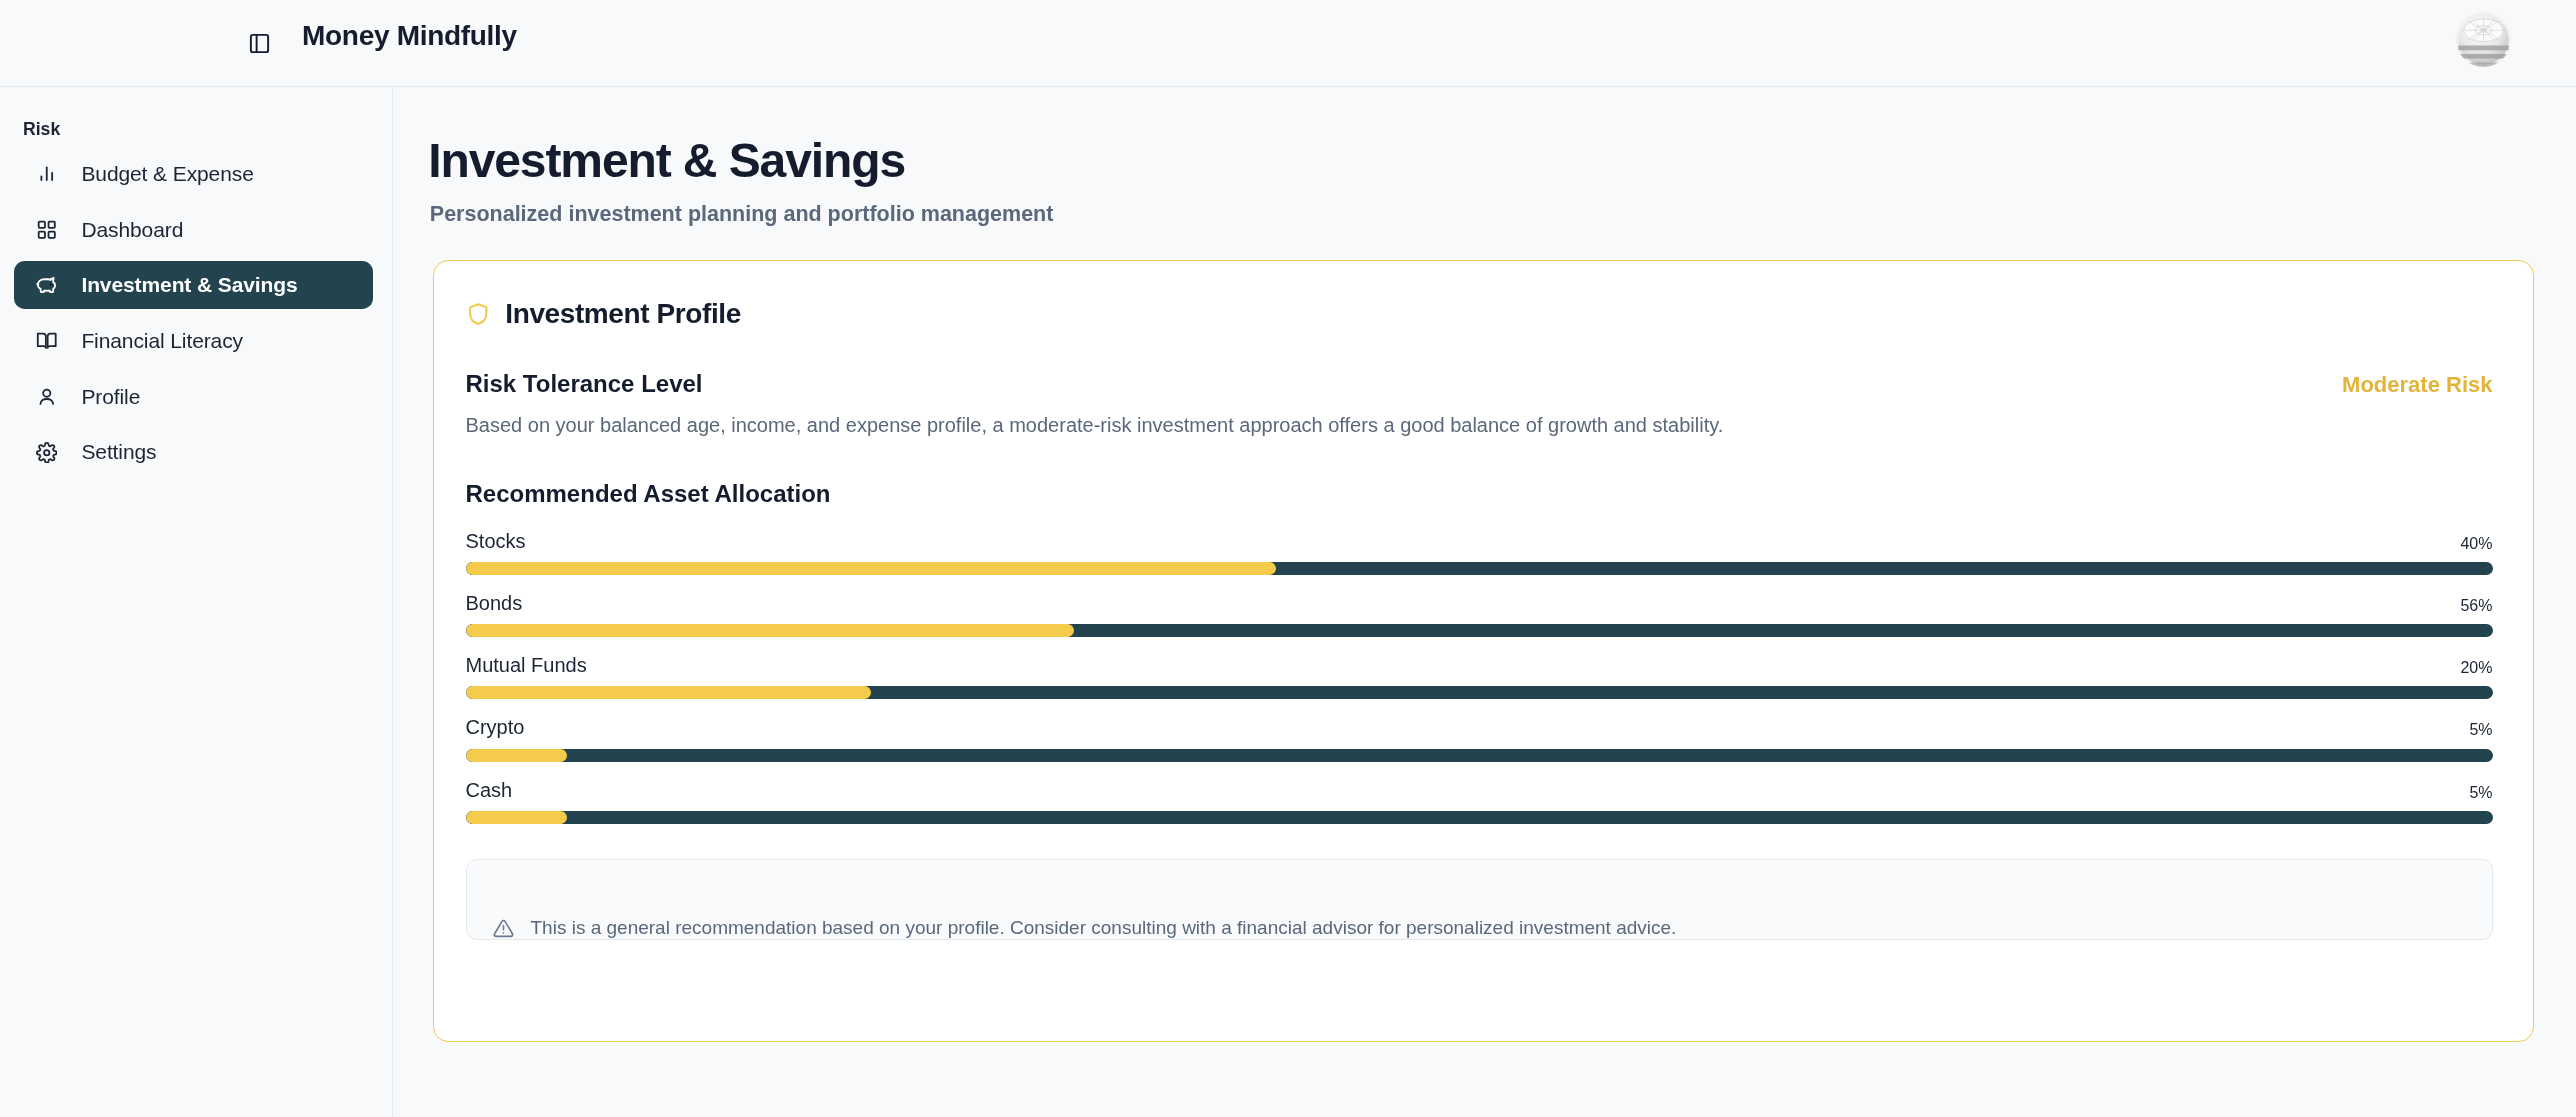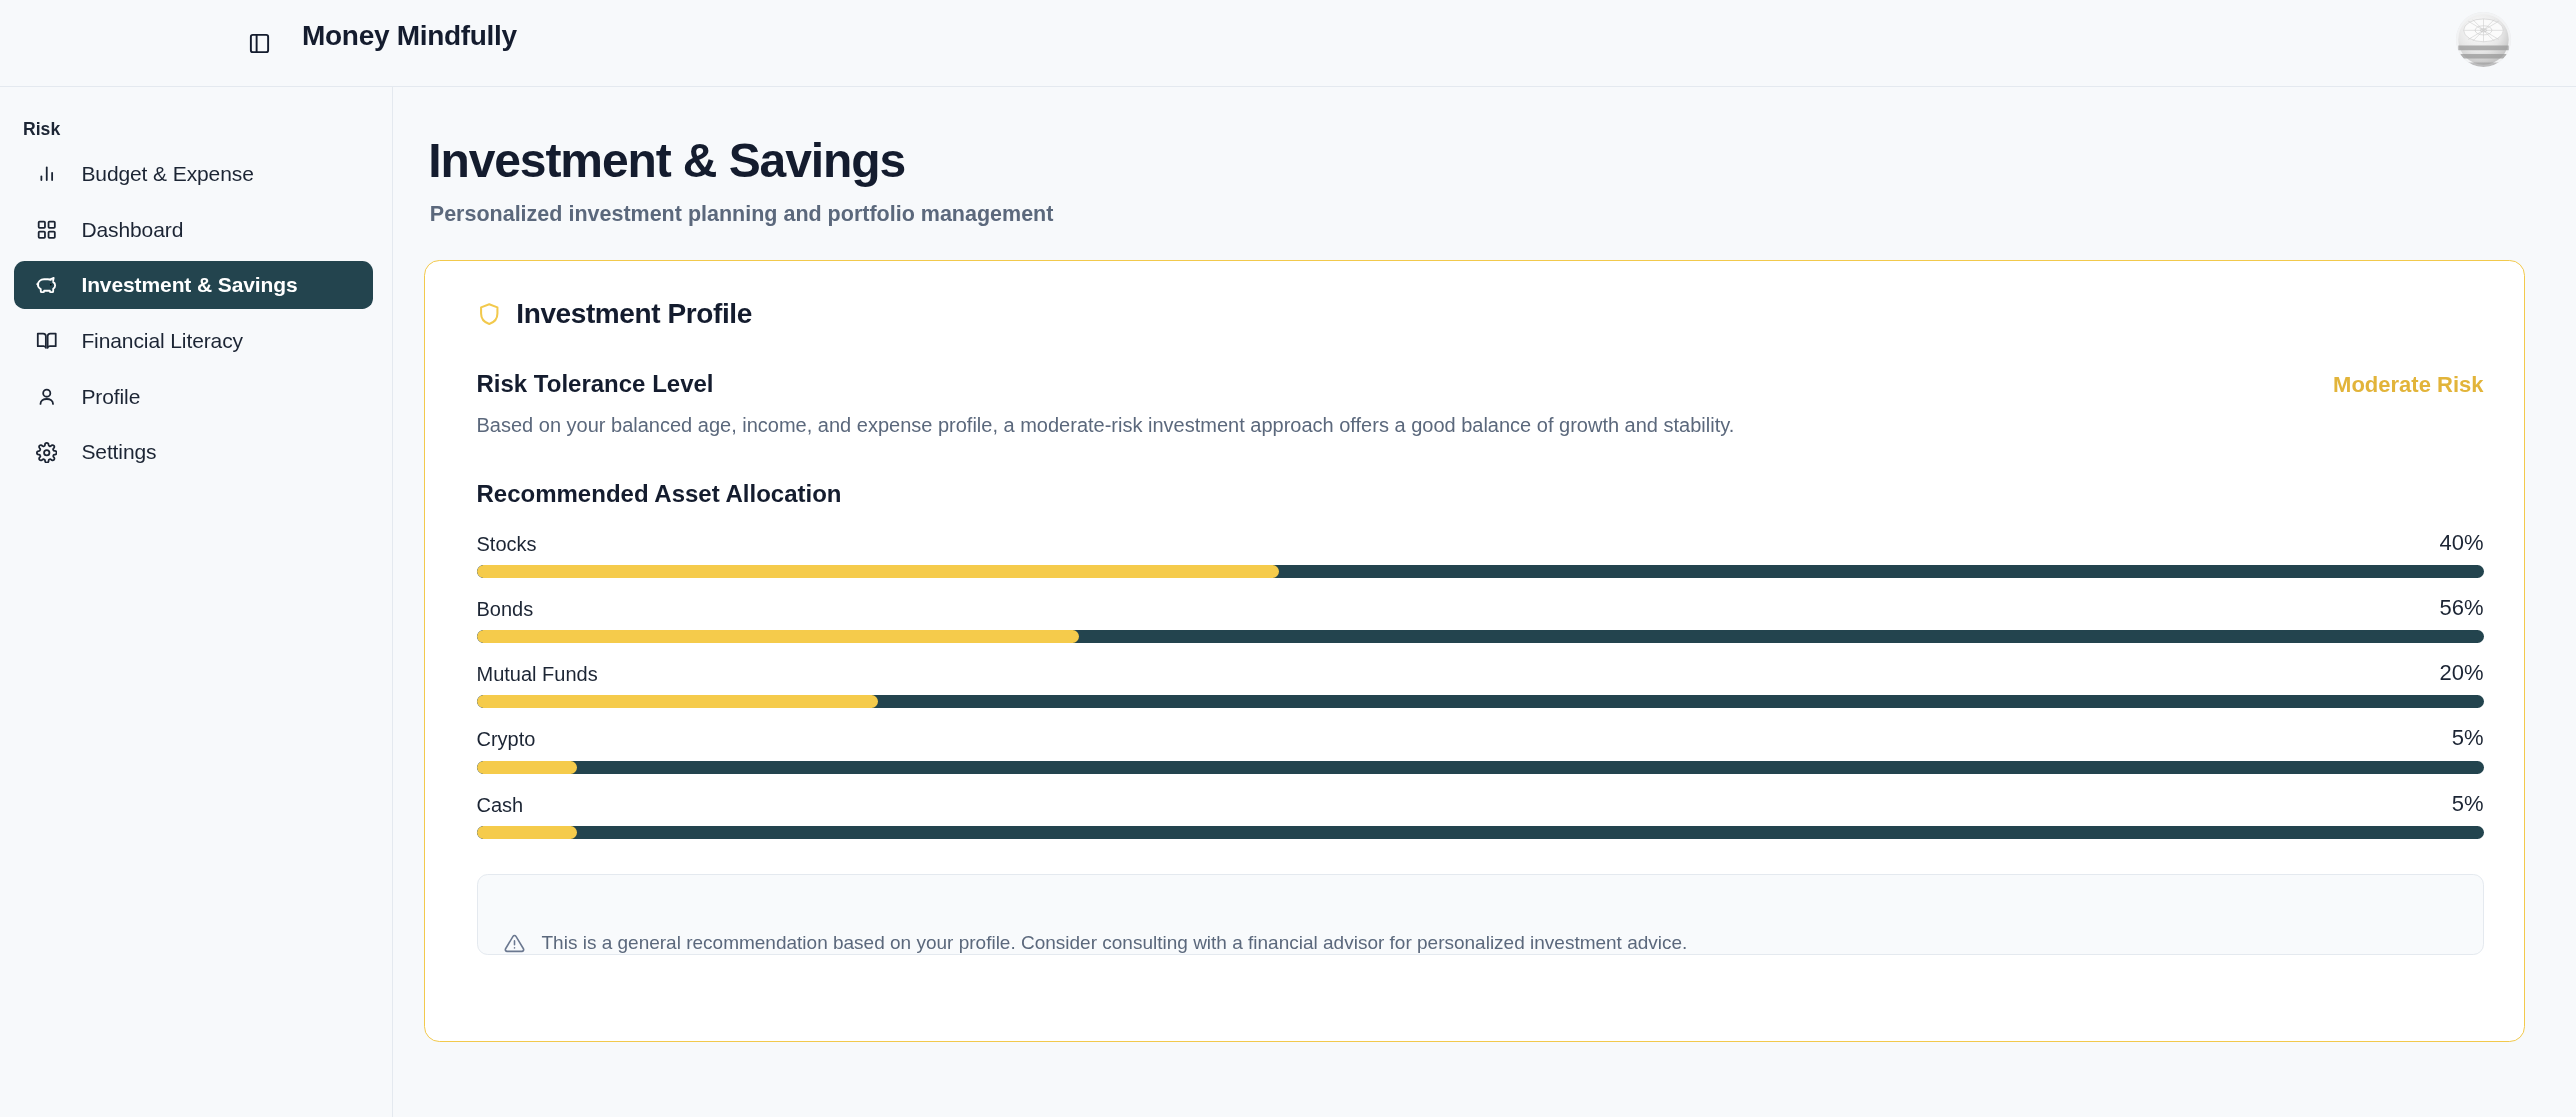--- a/index.html
+++ b/index.html
@@ -65,47 +65,47 @@
     font-size:48px; font-weight:700; color:#141c2e; letter-spacing:-1.1px;
     line-height:1.06; margin-left:10.7px;
   }
   .page-sub{
     margin-top:15.3px; margin-left:12.3px;
     font-size:21.5px; color:#5b687c; font-weight:700;
   }
 
   
   .card{
-    margin-top:33px; margin-left:6px;
+    margin-top:33px; margin-left:15px;
     width:2101px; height:782px;
     background:#ffffff;
     border:1.5px solid #f2c94c;
     border-radius:15.3px;
-    padding:31px 40px 0 52px;
+    padding:31px 40px 0 32px;
     position:relative;
   }
   .card-head{ display:flex; align-items:center; gap:15.3px; margin-top:6.1px; }
   .card-title{ font-size:28px; font-weight:700; color:#141c2e; letter-spacing:-0.4px; }
 
   .risk-row{
     display:flex; justify-content:space-between; align-items:baseline;
     margin-top:40px;
   }
   .risk-label{ font-size:24px; font-weight:700; color:#141c2e; }
   .risk-badge{ font-size:22px; font-weight:700; color:#e2b43a; }
   .risk-desc{ margin-top:16px; font-size:20px; color:#5b687c; }
 
   .alloc-title{ margin-top:43px; font-size:24px; font-weight:700; color:#141c2e; }
 
   .alloc-list{ margin-top:21.5px; }
   .alloc-row{ margin-bottom:17px; }
   .alloc-row:last-child{ margin-bottom:0; }
   .alloc-top{ display:flex; justify-content:space-between; align-items:flex-end; }
   .alloc-name{ font-size:20px; color:#1c2534; }
-  .alloc-pct{ font-size:22px; color:#1c2534; }
+  .alloc-pct{ font-size:16px; color:#1c2534; }
   .track{
     margin-top:9.2px; height:13px; border-radius:7px;
     background:#23444e; overflow:hidden;
   }
   .fill{ height:100%; border-radius:7px; background:#f5cb4b; }
 
   
   .notice{
     margin-top:35px;
     height:81px;

